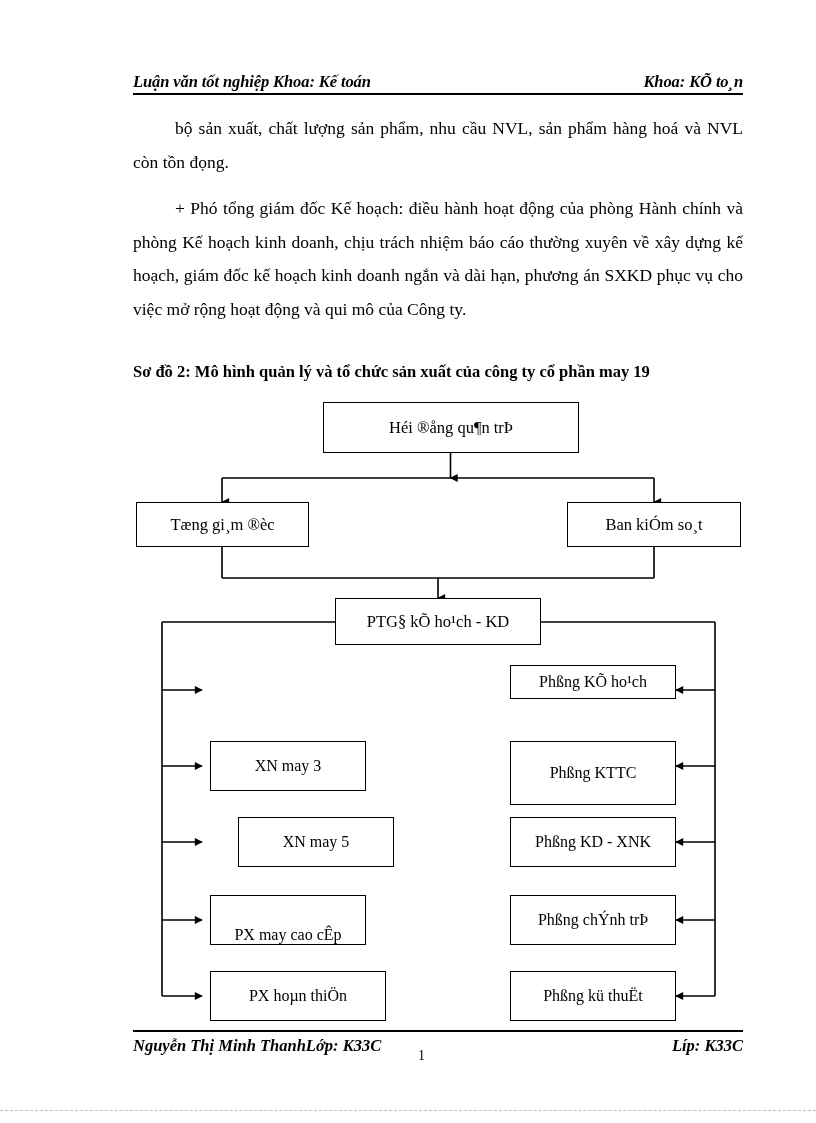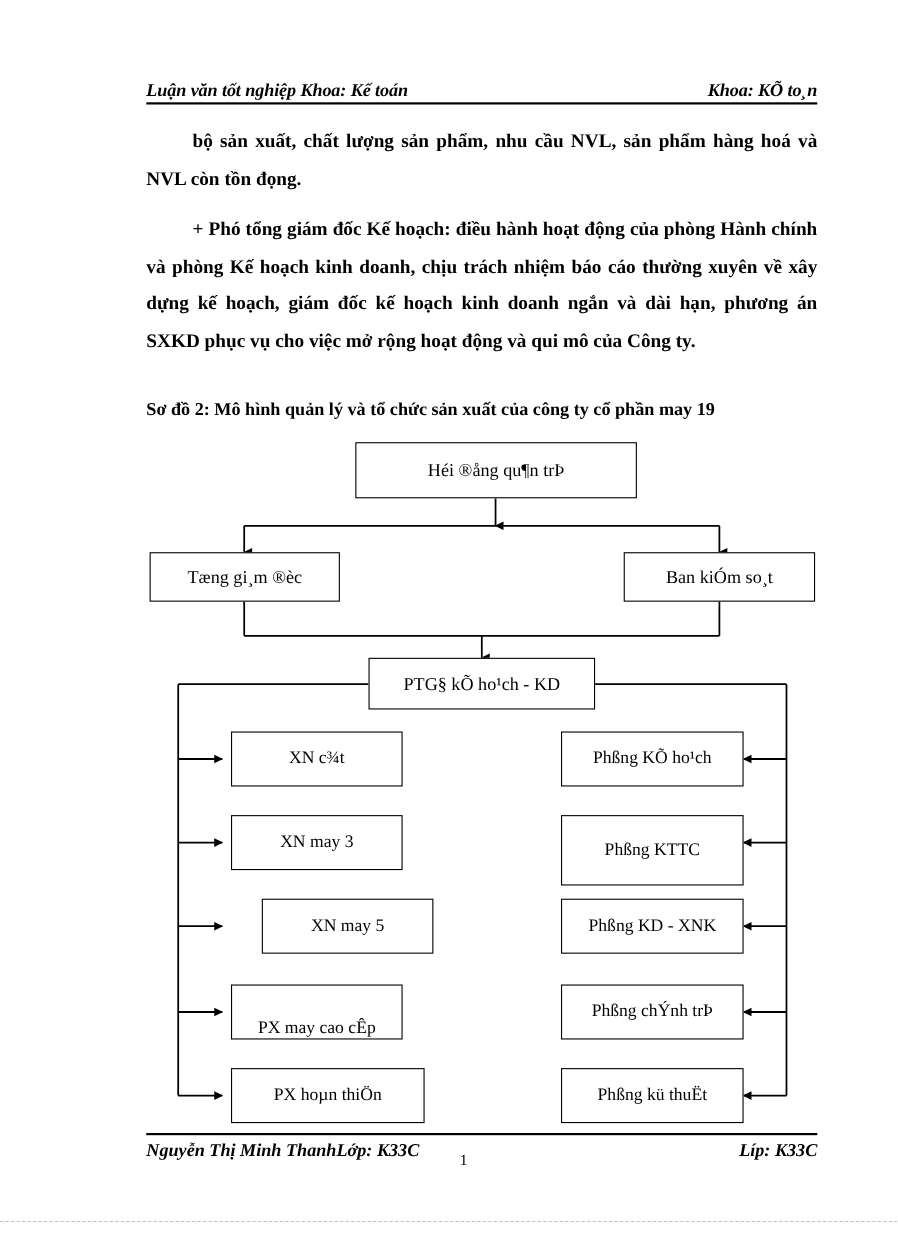--- a/index.html
+++ b/index.html
@@ -56,21 +56,20 @@
     top: 112px;
     width: 610px;
     font-size: 17.5px;
     line-height: 33.5px;
   }
   .para {
     margin: 0 0 13px 0;
     text-align: justify;
     text-indent: 42px;
     text-justify: inter-word;
-    font-weight: bold;
   }
   .para.last { margin-bottom: 0; }
 
   .caption {
     position: absolute;
     left: 133px;
     top: 362px;
     width: 620px;
     font-size: 16.5px;
     font-weight: bold;
@@ -224,37 +223,34 @@
   </div>
 
   <div class="node" style="left:567px; top:502px; width:174px; height:45px;">
     <span>Ban kiÓm so¸t</span>
   </div>
 
   <div class="node" style="left:335px; top:598px; width:206px; height:47px;">
     <span>PTG§ kÕ ho¹ch - KD</span>
   </div>
 
-  <div class="node small" style="left:210px; top:665px; width:156px; height:50px;">
-    <span>XN c¾t</span>
-  </div>
   <div class="node small" style="left:210px; top:741px; width:156px; height:50px;">
     <span>XN may 3</span>
   </div>
   <div class="node small" style="left:210px; top:817px; width:156px; height:50px;margin-left:28px;">
     <span>XN may 5</span>
   </div>
   <div class="node small" style="left:210px; top:895px; width:156px; height:50px;align-items:flex-end;">
     <span>PX may cao cÊp</span>
   </div>
   <div class="node small" style="left:210px; top:971px; width:176px; height:50px;align-items:center;">
     <span>PX hoµn thiÖn</span>
   </div>
 
-  <div class="node small" style="left:510px; top:665px; width:166px; height:50px;">
+  <div class="node small" style="left:510px; top:665px; width:166px; height:34px;">
     <span>Phßng KÕ ho¹ch</span>
   </div>
   <div class="node small" style="left:510px; top:741px; width:166px; height:64px;">
     <span>Phßng KTTC</span>
   </div>
   <div class="node small" style="left:510px; top:817px; width:166px; height:50px;">
     <span>Phßng KD - XNK</span>
   </div>
   <div class="node small" style="left:510px; top:895px; width:166px; height:50px;">
     <span>Phßng chÝnh trÞ</span>

